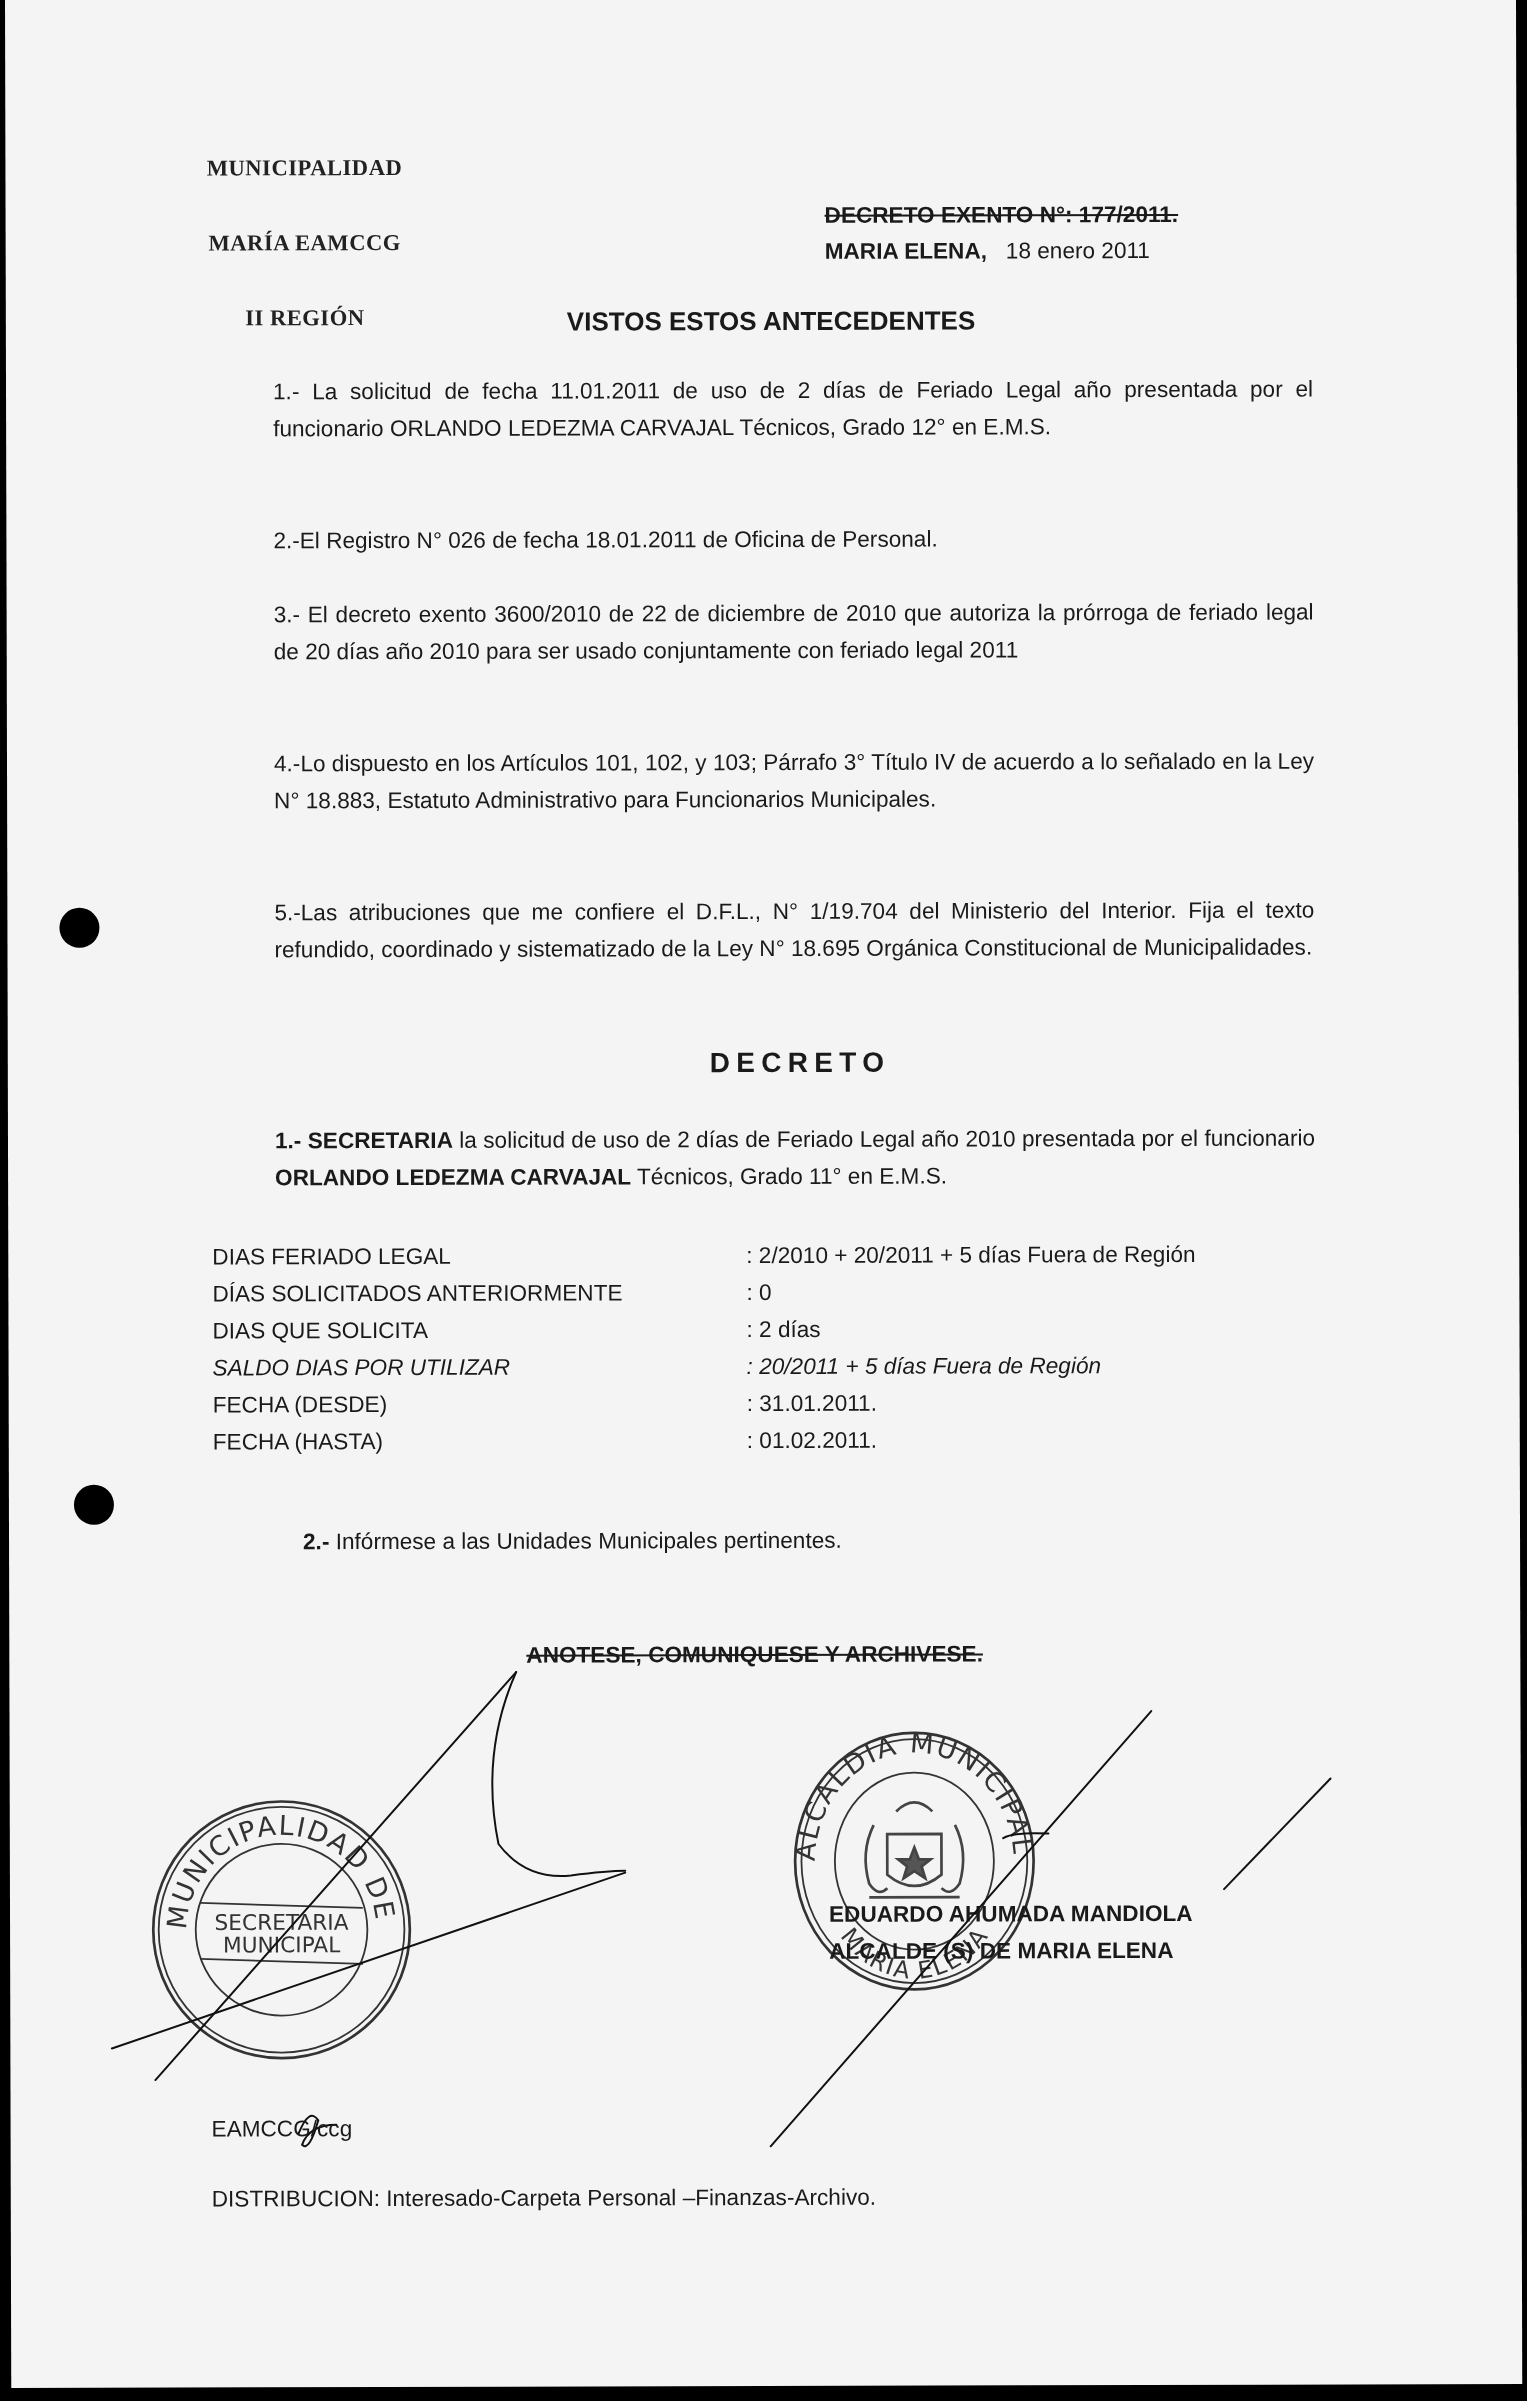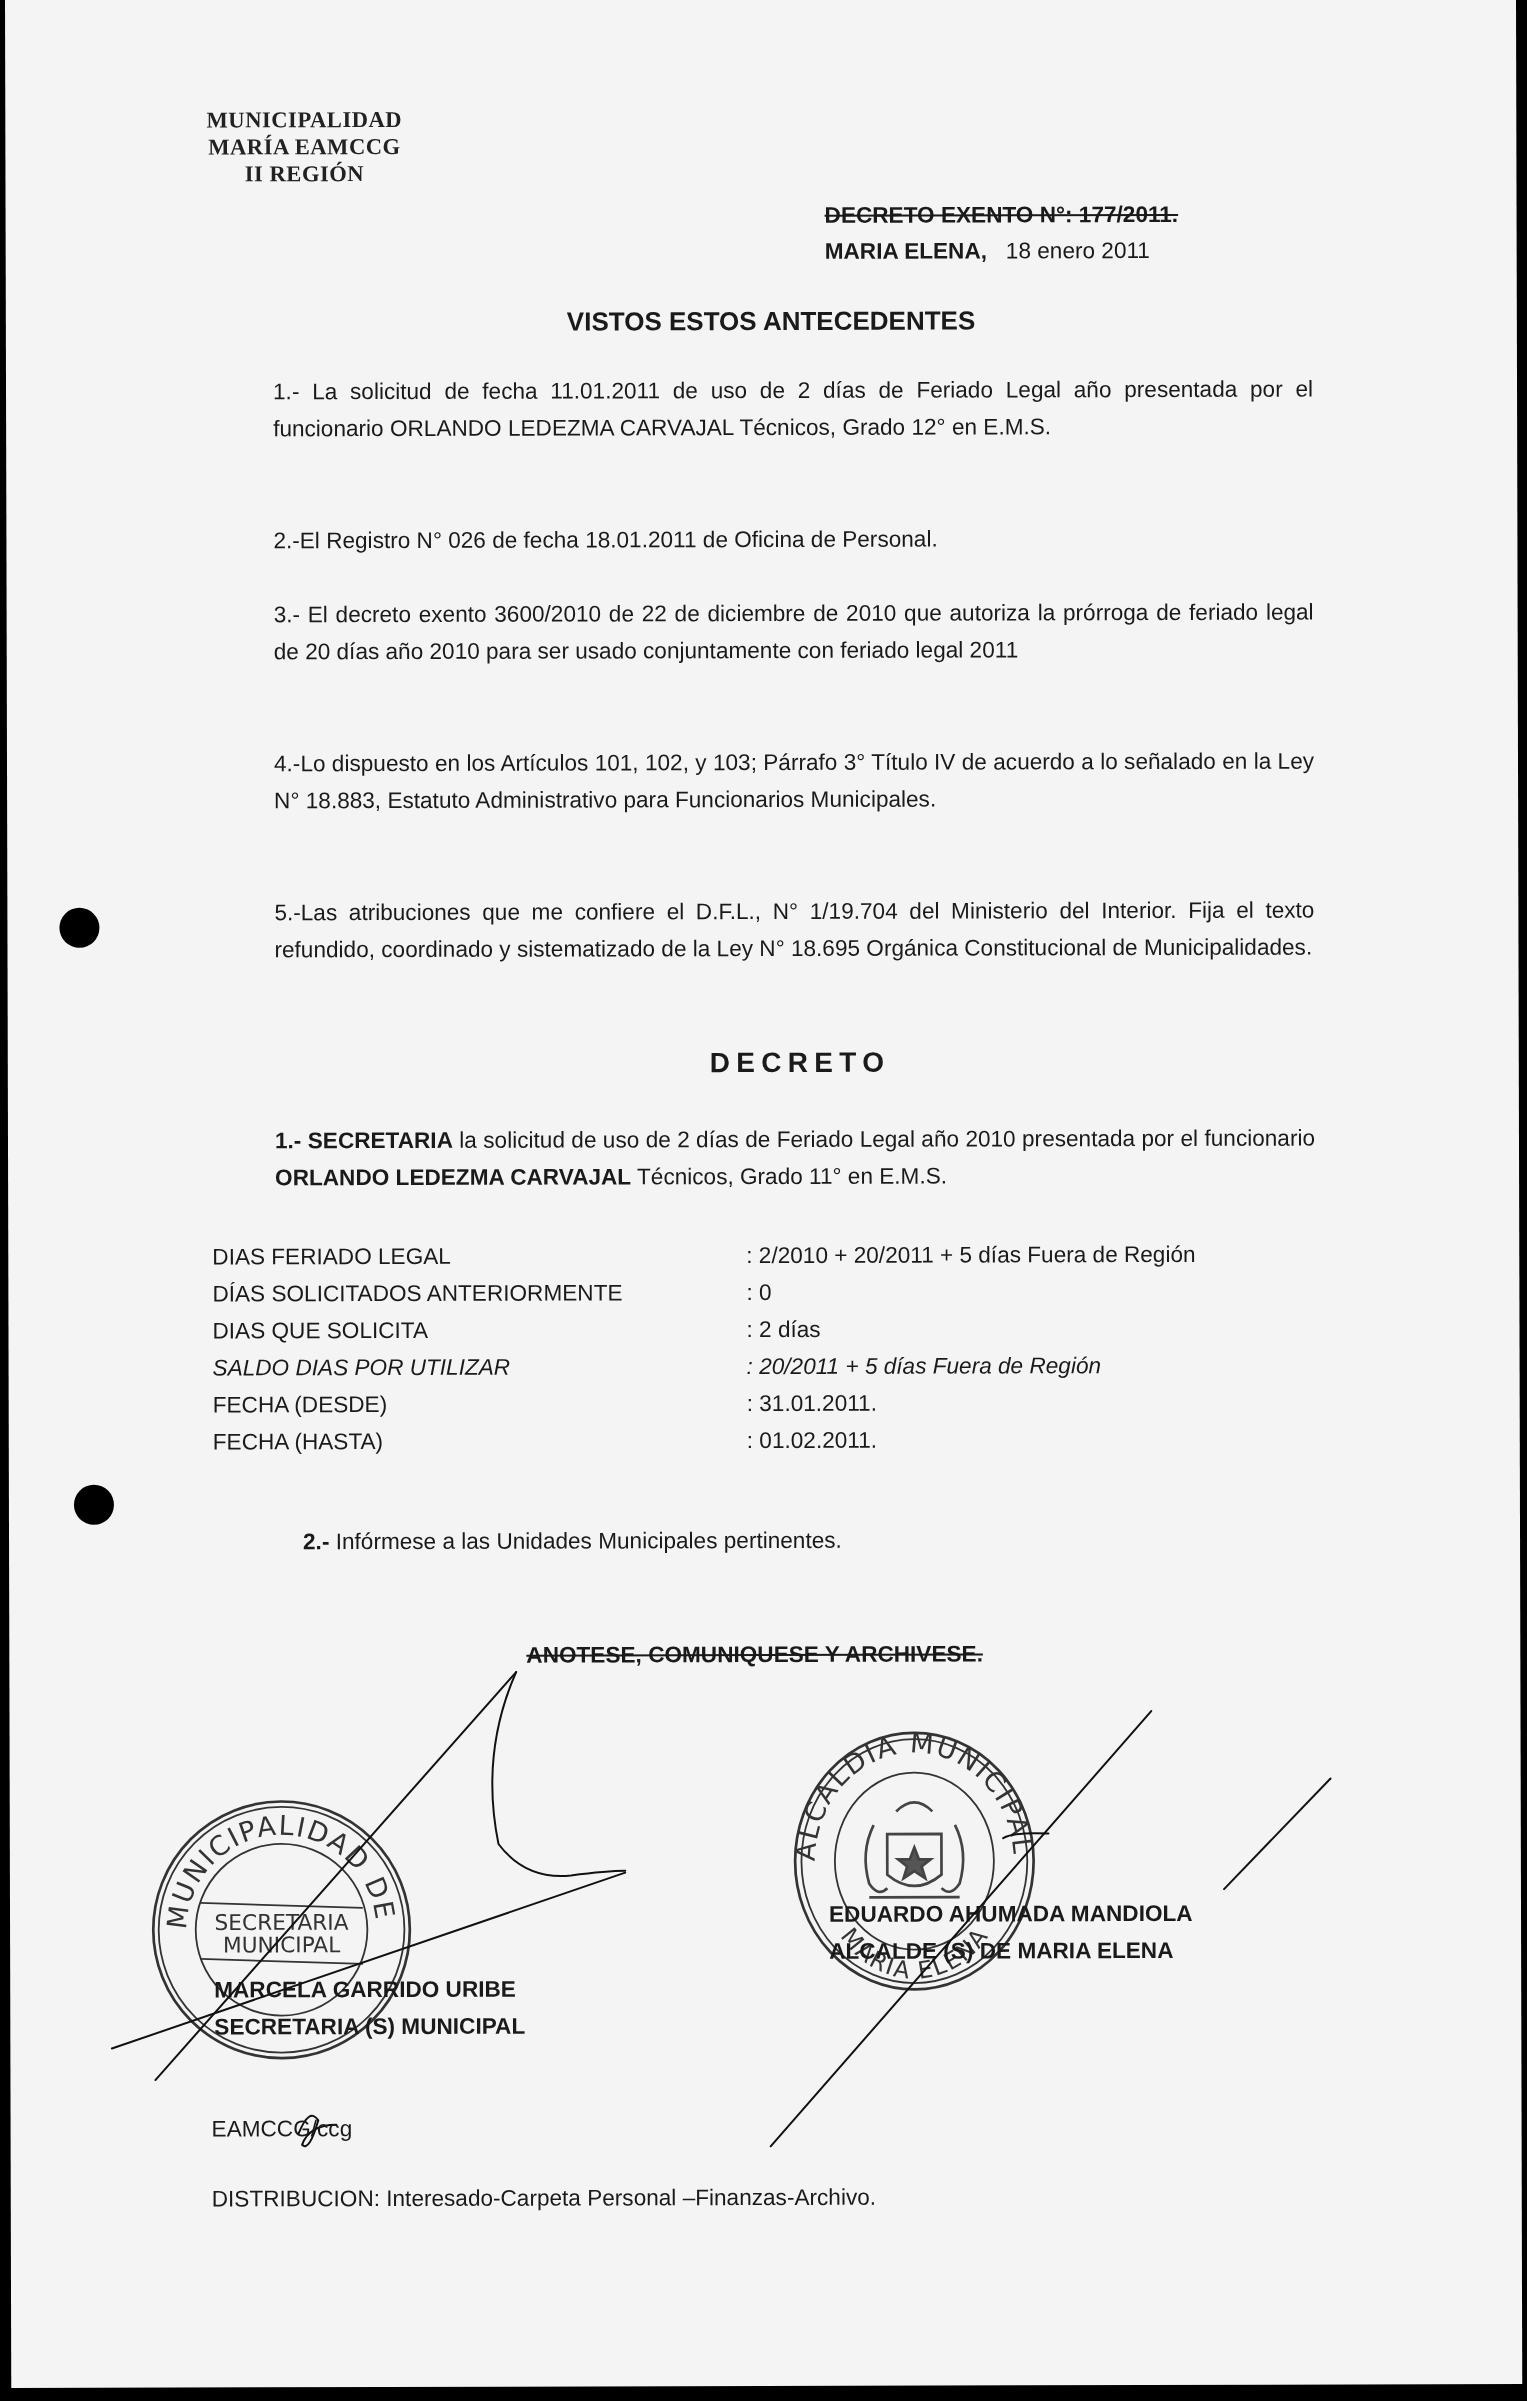--- a/index.html
+++ b/index.html
@@ -4,21 +4,21 @@
 <style>
   html, body { margin:0; padding:0; }
   body { width:1528px; height:2401px; background:#000; position:relative; overflow:hidden;
          font-family:"Liberation Sans", sans-serif; color:#1a1a1a; }
   .page { position:absolute; left:5.4px; top:0; width:1511px; height:2388px; background:#f4f4f4;
           transform:rotate(-0.15deg); transform-origin:0 0; }
   .abs { position:absolute; }
   .hole { position:absolute; width:40px; height:40px; border-radius:50%; background:#000; }
   .letterhead { left:177px; top:107px; width:244px; text-align:center; font-family:"Liberation Serif", serif;
                 font-weight:bold; font-size:22.6px; line-height:27px; letter-spacing:0.5px; color:#222; }
-  .letterhead div { white-space:nowrap; }
+  .letterhead div { white-space:nowrap;margin-top:48px; }
   .hdr { font-size:22.6px; line-height:36px;margin-top:10px; }
   .hdr .bold { font-weight:bold; }
   .strike { text-decoration:line-through; }
   .center-title { font-weight:bold; font-size:26px; }
   .para { left:267px; width:1040px; font-size:22.6px; line-height:37px; text-align:justify; }
   .spaced { letter-spacing:6.3px; font-size:28px; font-weight:bold; }
   .tbl { left:204px; top:1239px; font-size:22.6px; line-height:37px; }
   .tbl .row { display:flex; }
   .tbl .lbl { width:534px; }
   .tbl .val { white-space:nowrap; }
@@ -101,24 +101,20 @@
     <circle cx="150" cy="150" r="142" fill="none" stroke="#333" stroke-width="3"></circle>
     <circle cx="150" cy="150" r="136" fill="none" stroke="#333" stroke-width="2"></circle>
     <circle cx="150" cy="150" r="95" fill="none" stroke="#333" stroke-width="2"></circle>
     <text font-family="DejaVu Sans, sans-serif" font-size="30" fill="#333" letter-spacing="2"><textPath href="#ringA">MUNICIPALIDAD DE MARIA ELENA</textPath></text>
     <line x1="60" y1="120" x2="240" y2="126" stroke="#333" stroke-width="2"></line>
     <line x1="60" y1="182" x2="240" y2="188" stroke="#333" stroke-width="2"></line>
     <text x="150" y="150" text-anchor="middle" font-family="DejaVu Sans, sans-serif" font-size="24" fill="#333">SECRETARIA</text>
     <text x="150" y="175" text-anchor="middle" font-family="DejaVu Sans, sans-serif" font-size="24" fill="#333">MUNICIPAL</text>
   </svg>
 
-  <div class="abs sig" style="left:204px; top:1972px;">
-    <div>MARCELA GARRIDO URIBE</div>
-    <div>SECRETARIA (S) MUNICIPAL</div>
-  </div>
 
   <svg class="abs" style="left:778px; top:1728px;" width="253" height="271" viewBox="0 0 280 300">
     <defs>
       <path id="ringB" d="M 30 150 A 110 120 0 1 1 250 150"></path>
       <path id="ringC" d="M 40 170 A 100 110 0 0 0 240 170"></path>
     </defs>
     <ellipse cx="140" cy="150" rx="132" ry="142" fill="none" stroke="#333" stroke-width="3"></ellipse>
     <ellipse cx="140" cy="150" rx="125" ry="135" fill="none" stroke="#333" stroke-width="2"></ellipse>
     <ellipse cx="140" cy="150" rx="88" ry="98" fill="none" stroke="#333" stroke-width="2"></ellipse>
     <text font-family="DejaVu Sans, sans-serif" font-size="30" fill="#333" letter-spacing="2"><textPath href="#ringB">ALCALDIA MUNICIPAL</textPath></text>

